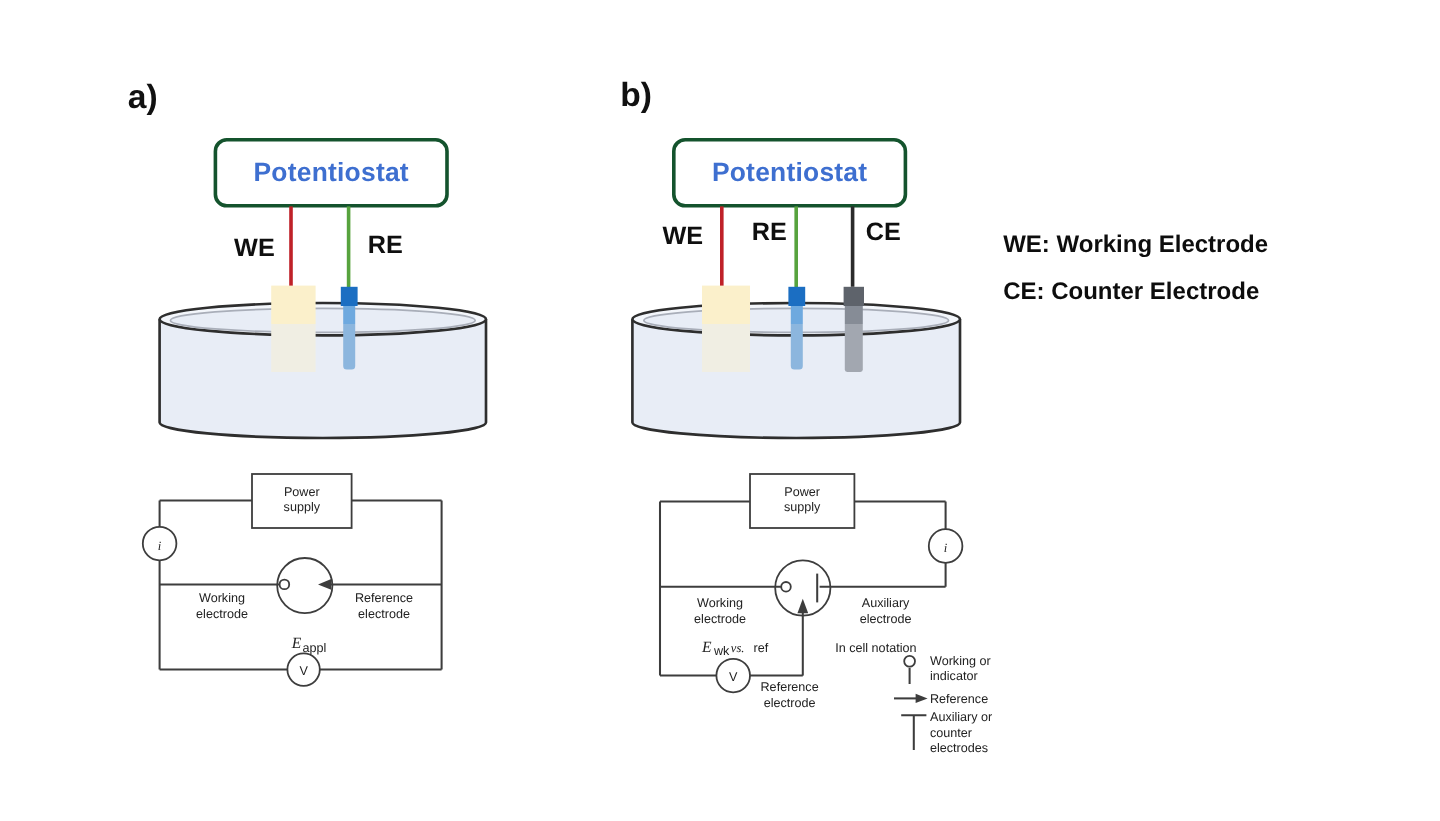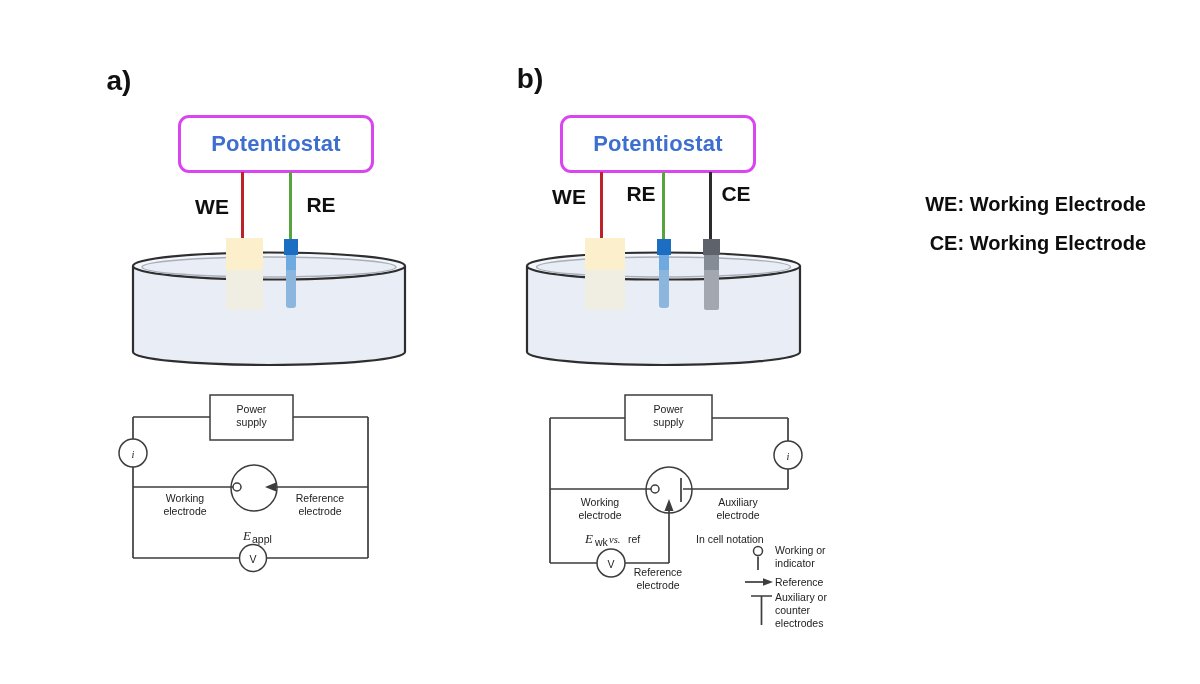--- a/index.html
+++ b/index.html
@@ -4,42 +4,42 @@
 <style>
   html,body{margin:0;padding:0;background:#ffffff;}
   .canvas{position:relative;width:1200px;height:684px;background:#ffffff;overflow:hidden;
           font-family:"Liberation Sans",sans-serif;}
   .abs{position:absolute;}
   .ctr{transform:translate(-50%,-50%);white-space:nowrap;}
 
   .panel-label{font-size:28px;font-weight:bold;color:#111;}
 
   .pstat-box{box-sizing:border-box;width:196px;height:58px;background:#fff;
-             border:3px solid #d946ef;border-radius:11px;
+             border:3px solid #14532d;border-radius:11px;
              display:flex;align-items:center;justify-content:center;}
   .pstat-text{font-size:22px;font-weight:bold;color:#3e6fd0;letter-spacing:.2px;}
 
   .elec-label{font-size:21px;font-weight:bold;color:#0f0f0f;}
 
   .wire{position:absolute;width:3px;}
   .wire-red{background:#bf2128;}
   .wire-green{background:#57a33e;}
   .wire-black{background:#2b2b2b;}
 
   .elec{position:absolute;}
   .we-top{background:#fbf0cb;}
   .we-bot{background:#f0eee3;}
   .re-cap{background:#1b6ec2;}
   .re-rod-top{background:#6ea9df;}
   .re-rod-bot{background:#8cb6de;border-radius:0 0 3px 3px;}
   .ce-cap{background:#5e636b;}
   .ce-rod-top{background:#868c96;}
   .ce-rod-bot{background:#a2a7b0;border-radius:0 0 2px 2px;}
 
-  .legend-block{width:310px;text-align:right;}
+  .legend-block{width:310px;text-align:left;}
   .legend-line{font-size:20px;font-weight:bold;color:#0d0d0d;line-height:38.6px;white-space:nowrap;}
 
   svg text{font-family:"Liberation Sans",sans-serif;fill:#222;}
   .ckt-line{stroke:#3d3d3d;stroke-width:1.7;fill:none;}
   .ckt-thin{stroke:#3d3d3d;stroke-width:1.5;fill:#fff;}
   .ckt-txt{font-size:10.5px;}
   .ckt-ital{font-family:"Liberation Serif",serif;font-style:italic;}
   .ah{fill:#3d3d3d;stroke:none;}
 </style>
 </head>
@@ -164,16 +164,16 @@
     <polygon class="ah" points="238,192 228,188.2 228,195.8"></polygon>
     <text class="ckt-txt" x="240" y="196">Reference</text>
     <path class="ckt-line" d="M216 206 H237 M226.5 206 V235"></path>
     <text class="ckt-txt" x="240" y="211">Auxiliary or</text>
     <text class="ckt-txt" x="240" y="224">counter</text>
     <text class="ckt-txt" x="240" y="237">electrodes</text>
   </svg>
 
   <div class="abs legend-block" style="left:836px;top:185px;">
     <div class="legend-line">WE: Working Electrode</div>
-    <div class="legend-line">CE: Working Electrode</div>
+    <div class="legend-line">CE: Counter Electrode</div>
   </div>
 
 </div>
 
 </body></html>

